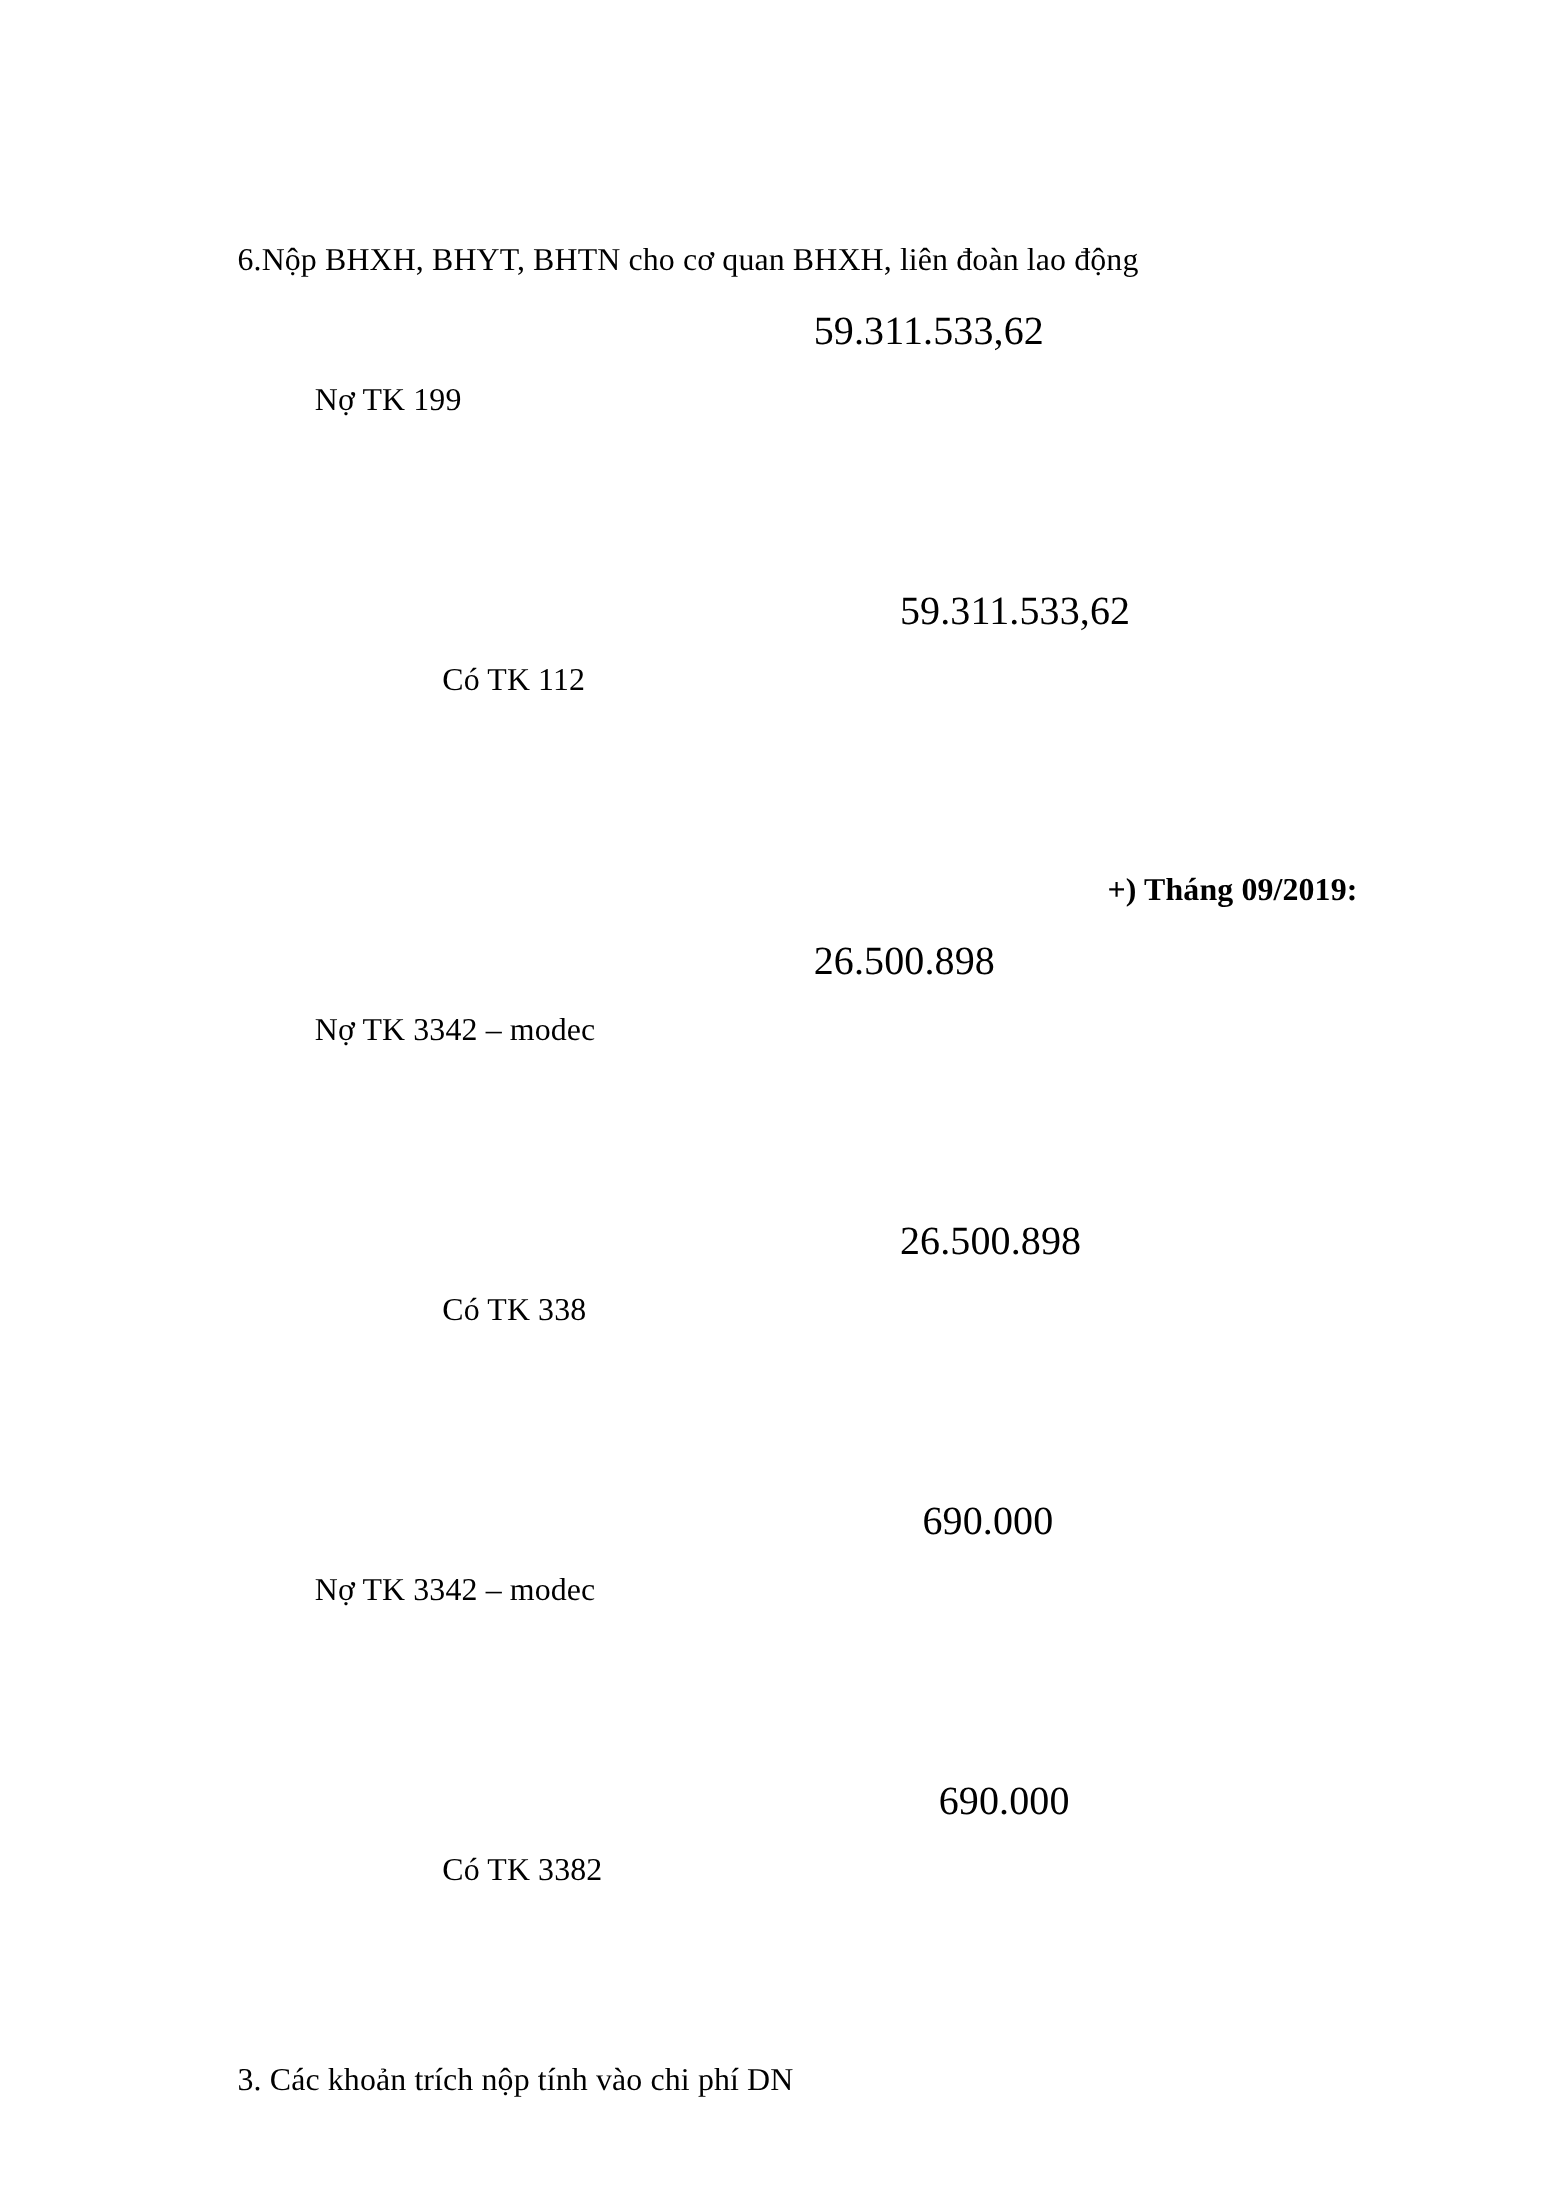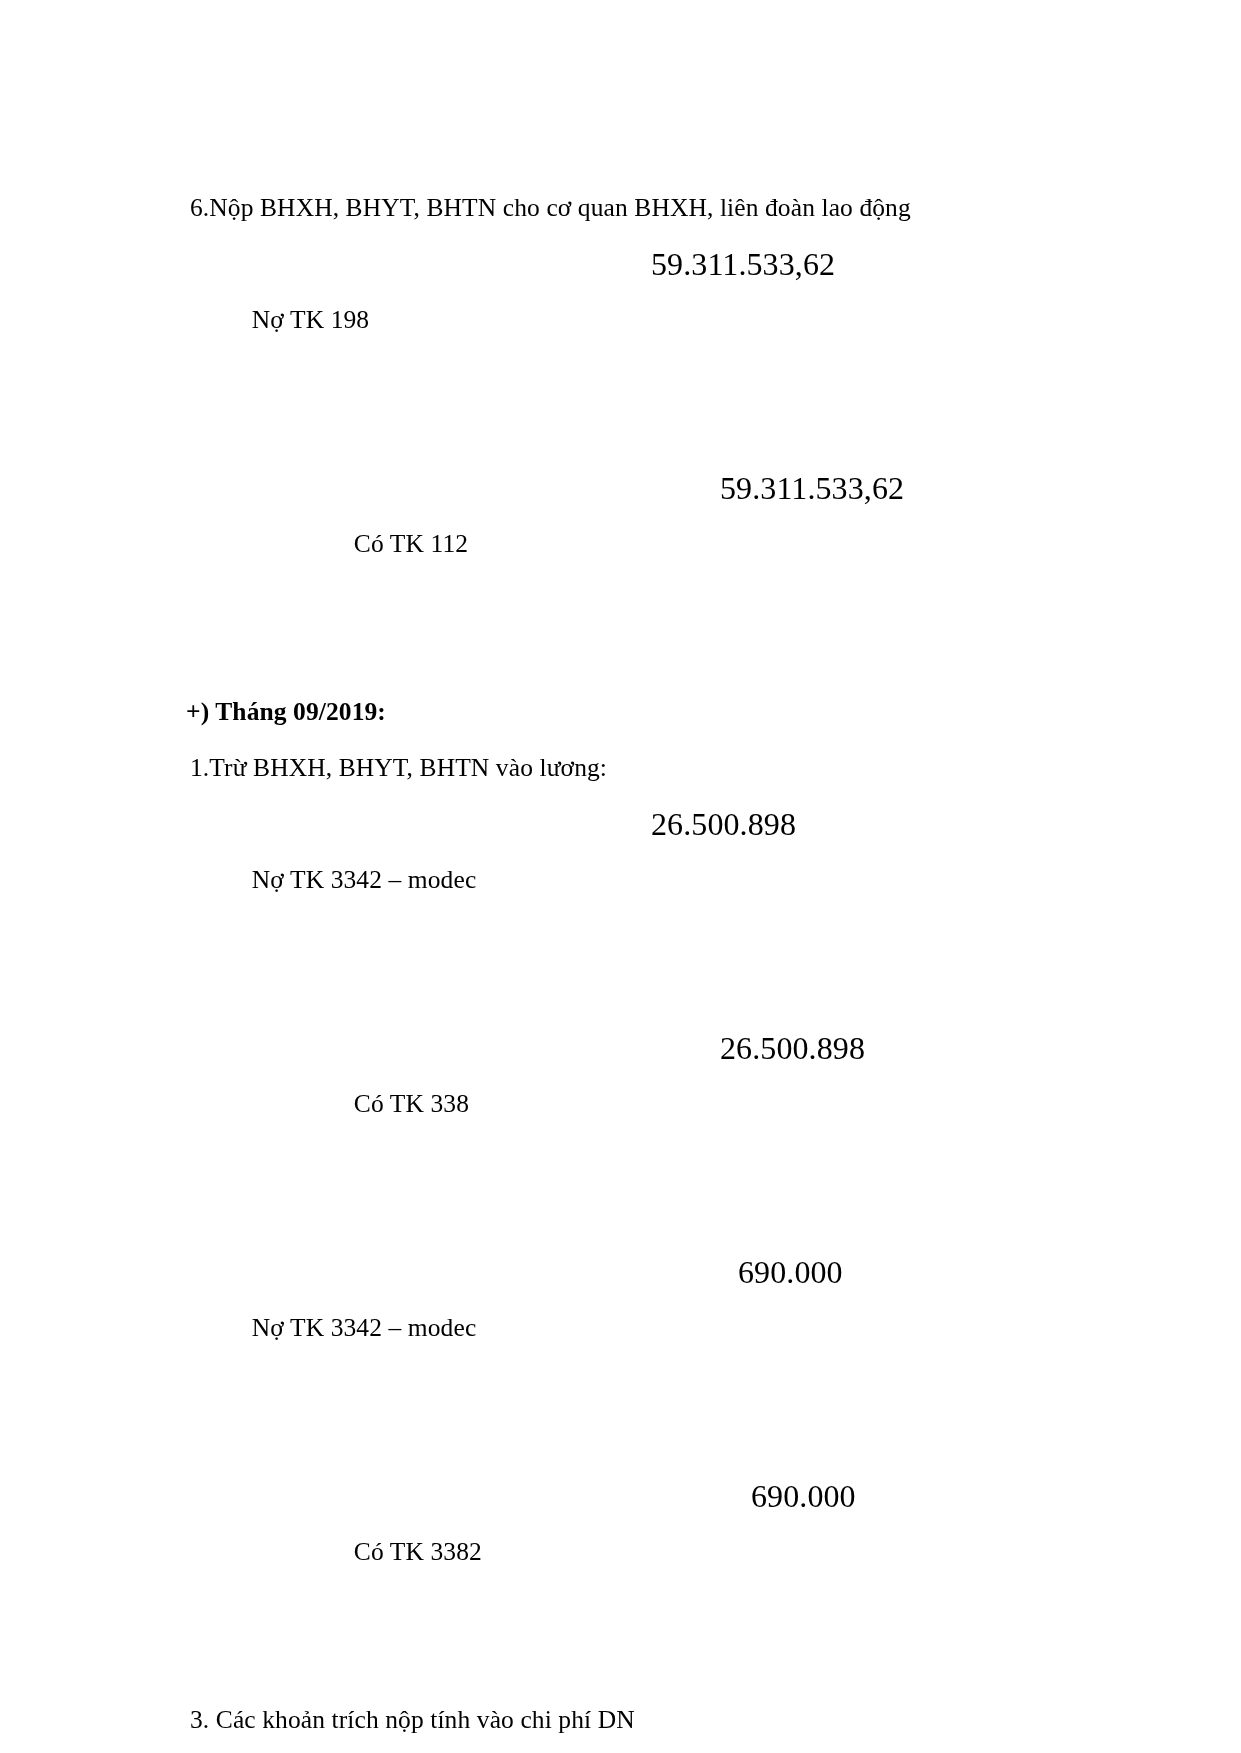--- a/index.html
+++ b/index.html
@@ -28,20 +28,21 @@
   }
   .line {
     position: relative;
     font-size: 25.5px;
     line-height: 56px;
     white-space: pre;
     letter-spacing: 0.1px;
   }
   .line.bold {
     font-weight: bold;
+    text-align: right;
   }
   
   .ind-item    { padding-left: 4px; }
   .ind-head    { padding-left: 0px; }
   .ind-debit   { padding-left: 27px; }
   .ind-credit  { padding-left: 129px; }
 
   
   .amt {
     position: absolute;
@@ -56,31 +57,30 @@
   .amt-credit-b{ left: 565px; }
 </style>
 </head>
 <body>
 
 <div class="page">
   <div class="content">
 
     <div class="line ind-item">6.Nộp BHXH, BHYT, BHTN cho cơ quan BHXH, liên đoàn lao động</div>
     <div class="line ind-debit">
-      <span>Nợ TK 198</span>
+      <span>Nợ TK 199</span>
       <span class="amt amt-debit">59.311.533,62</span>
     </div>
     <div class="line ind-credit">
       <span>Có TK 112</span>
       <span class="amt amt-credit">59.311.533,62</span>
     </div>
 
     <div class="line bold ind-head">+) Tháng 09/2019:</div>
 
-    <div class="line ind-item">1.Trừ BHXH, BHYT, BHTN vào lương:</div>
     <div class="line ind-debit">
       <span>Nợ TK 3342 – modec</span>
       <span class="amt amt-debit">26.500.898</span>
     </div>
     <div class="line ind-credit">
       <span>Có TK 338</span>
       <span class="amt amt-credit">26.500.898</span>
     </div>
 
     <div class="line ind-debit">

